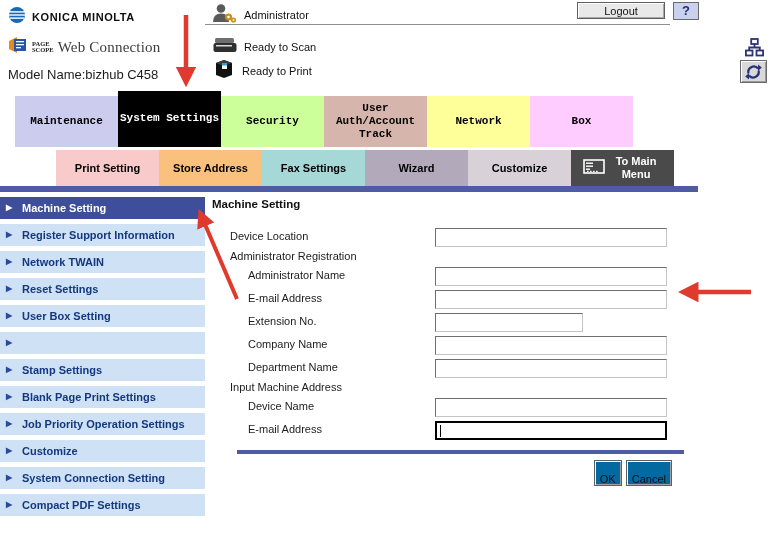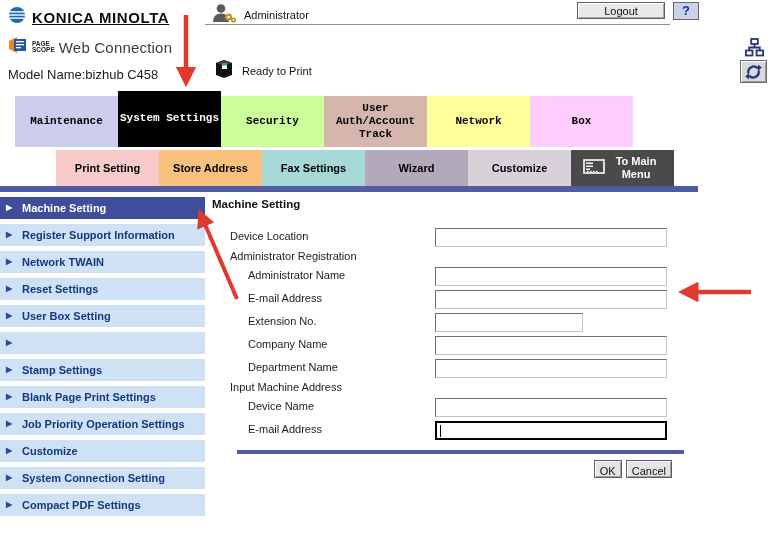--- a/index.html
+++ b/index.html
@@ -3,22 +3,22 @@
 <meta charset="utf-8">
 <style>
   * { margin:0; padding:0; box-sizing:border-box; }
   html,body { background:#fff; }
   body { font-family:"Liberation Sans", sans-serif; }
   .screen { position:relative; width:776px; height:533px; background:#fff; overflow:hidden; }
 
   
   .brand-block { position:absolute; left:8px; top:6px; }
   .km-row { display:flex; align-items:center; gap:6px; }
-  .km-text { font-size:15px; font-weight:bold; letter-spacing:.6px; color:#0d0d0d;text-decoration:underline; }
-  .ps-row { display:flex; align-items:center; gap:4px; margin-top:7px; }
+  .km-text { font-size:11px; font-weight:bold; letter-spacing:.6px; color:#0d0d0d; }
+  .ps-row { display:flex; align-items:center; gap:4px; margin-top:7px;font-family:Liberation Serif, serif; }
   .ps-page { font-size:6.5px; font-weight:bold; color:#222; line-height:6.5px; }
   .ps-name { font-size:15px; color:#3c3c3c; letter-spacing:.2px; }
   .model { margin-top:8px; font-size:13px; color:#1c1c1c; }
 
   .admin-row { position:absolute; left:211px; top:3px; display:flex; align-items:center; gap:7px; }
   .admin-label { font-size:11px; color:#111; }
   .hdr-sep { position:absolute; left:205px; top:24px; width:465px; height:1px; background:#8f8f8f; }
 
   .status-row { position:absolute; display:flex; align-items:center; gap:7px; }
   .status-row.scan { left:213px; top:36px; }
@@ -67,21 +67,21 @@
   .fsection { height:16px; font-size:11px; color:#1c1c1c; padding-left:18px; white-space:nowrap; }
   .frow input { position:absolute; left:223px; top:1px; height:19px; width:232px;
     border:1px solid; border-color:#6e6e6e #c4c4c4 #c4c4c4 #6e6e6e; background:#fff;
     font-size:11px; padding:0 3px; font-family:"Liberation Sans", sans-serif; }
   .frow input.narrow { width:148px; }
   .frow input.focused { border:2px solid #000; }
   .caret { position:absolute; left:228px; top:5px; width:1px; height:12px; background:#000; }
 
   .content-divider { margin-top:7px; margin-left:25px; width:447px; height:4px; background:#4f5ba5; }
   .btn-row { display:flex; justify-content:flex-end; gap:4px; margin-top:6px; margin-right:12px; }
-  .ok-btn, .cancel-btn { height:18px; min-width:28px; padding:4px 5px; background:#e5e5e5;
+  .ok-btn, .cancel-btn { height:18px; min-width:28px; padding:12px 5px; background:#0369a1;
     border:1px solid #5f5f5f; box-shadow:inset 1px 1px 0 #fff, inset -1px -1px 0 #a0a0a0;
     font-size:11px; color:#111; font-family:"Liberation Sans", sans-serif; cursor:pointer; }
 
   .arrow-layer { position:absolute; left:0; top:0; width:776px; height:533px; pointer-events:none; }
 </style>
 </head>
 <body>
 
 <div class="screen">
 
@@ -124,20 +124,30 @@
         <circle cx="17.5" cy="14" r="3.6" fill="#c79018"></circle>
         <circle cx="22.5" cy="17" r="2.6" fill="#c79018"></circle>
         <circle cx="17.5" cy="14" r="1.3" fill="#fff"></circle>
         <circle cx="22.5" cy="17" r="0.9" fill="#fff"></circle>
       </svg>
     </span>
     <span class="admin-label">Administrator</span>
   </div>
   <div class="hdr-sep"></div>
 
+  <div class="status-row scan">
+    <span>
+      <svg width="24" height="17" viewBox="0 0 24 17">
+        <rect x="2" y="2" width="19" height="5" rx="1.5" fill="#6e6e6e"></rect>
+        <rect x="0.5" y="7" width="23" height="9" rx="2" fill="#2f2f2f"></rect>
+        <rect x="3" y="9" width="16" height="1.5" fill="#dcdcdc"></rect>
+      </svg>
+    </span>
+    <span class="status-label">Ready to Scan</span>
+  </div>
   <div class="status-row print">
     <span>
       <svg width="22" height="20" viewBox="0 0 22 20">
         <polygon points="3,4 11,1 19,4 19,16 11,19 3,16" fill="#111"></polygon>
         <polygon points="3,4 11,1 19,4 11,7" fill="#3c3c3c"></polygon>
         <rect x="9" y="4" width="5" height="6" fill="#fff"></rect>
         <rect x="9" y="4" width="5" height="2.5" fill="#2a9fd8"></rect>
       </svg>
     </span>
     <span class="status-label">Ready to Print</span>

